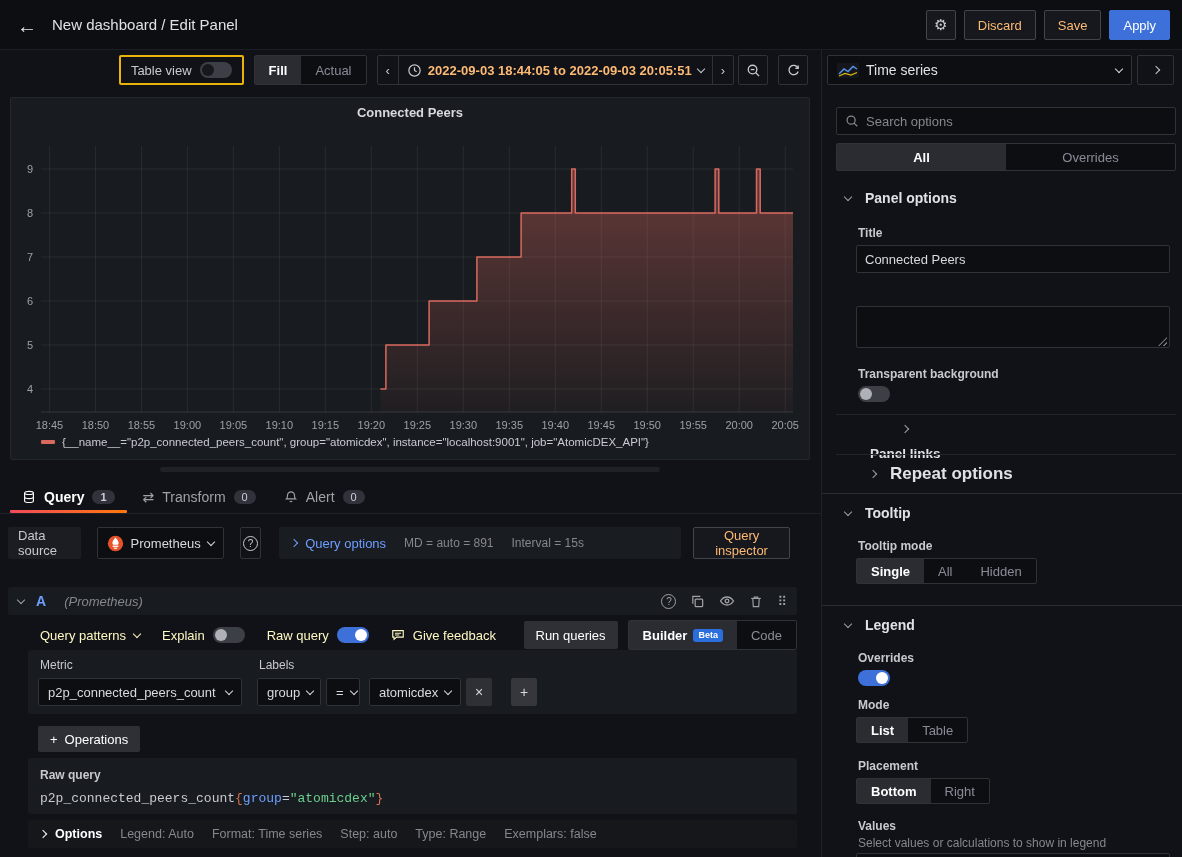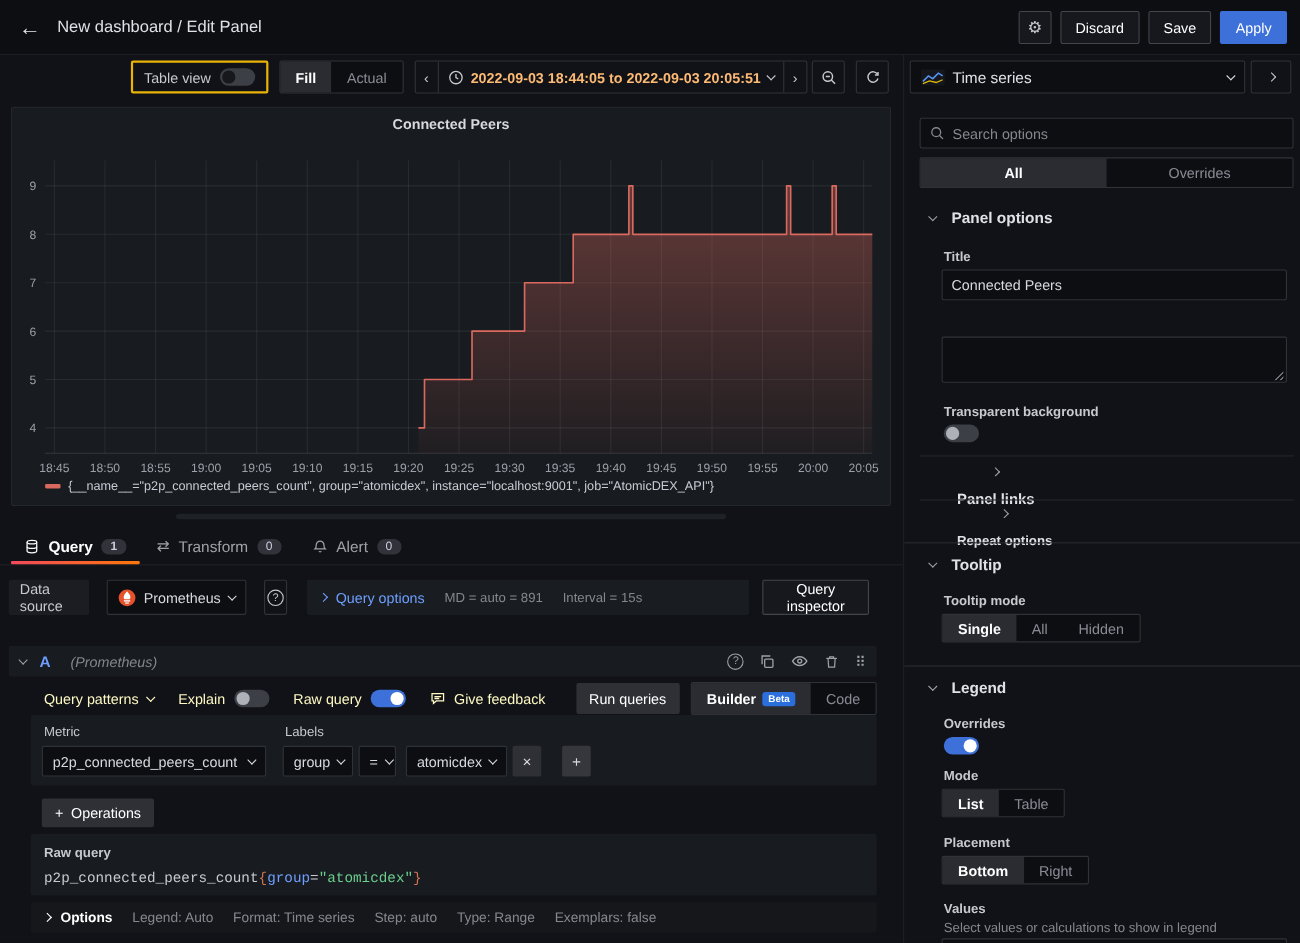--- a/index.html
+++ b/index.html
@@ -5,21 +5,21 @@
   * { margin:0; padding:0; box-sizing:border-box; }
   html,body { width:1182px; height:857px; overflow:hidden; background:#111217;
     font-family:"Liberation Sans","DejaVu Sans",sans-serif; color:#d8d9de; }
 
   
   .topnav { position:absolute; left:0; top:0; width:1182px; height:50px; background:#0d0e12; border-bottom:1px solid #1c1e23; z-index:5;}
   .back-btn { position:absolute; left:14px; top:13px; width:26px; height:26px; background:none; border:none; color:#e7e8ec; font-size:20px; cursor:pointer; line-height:24px;}
   .nav-title { position:absolute; left:52px; top:16px; font-size:15px; color:#e0e1e6; }
   .topnav-right { position:absolute; right:12px; top:10px; display:flex; gap:8px; }
   .btn { height:30px; display:inline-flex; align-items:center; justify-content:center; padding:0 13px; font-size:13px;
-    background:#16181d; color:#ffffff; border:1px solid #42454c; border-radius:2px; cursor:pointer; }
+    background:#16181d; color:#fdba74; border:1px solid #42454c; border-radius:2px; cursor:pointer; }
   .btn.icon-only { width:30px; padding:0; font-size:15px; color:#c7c9cf; }
   .btn.primary { background:#3d71d9; border-color:#3d71d9; color:#fff; }
 
   
   .left { position:absolute; left:0; top:50px; width:821px; bottom:0; }
 
   .toolbar { position:absolute; top:5px; right:13px; display:flex; align-items:center; height:30px; }
   .tv-box { display:flex; align-items:center; gap:8px; height:30px; padding:0 10px; border:2px solid #eab308; border-radius:2px; color:#c7c9cf; font-size:13px; margin-right:10px;}
   .rgroup { display:inline-flex; height:30px; border:1px solid #2f3237; border-radius:2px; background:#0d0e12; overflow:hidden; }
   .rseg { display:flex; align-items:center; padding:0 14px; font-size:13px; color:rgba(204,204,220,.65); cursor:pointer; white-space:nowrap;}
@@ -464,21 +464,21 @@
     <span class="ta-grip" style="top:287px;"></span>
     <span class="side-label" style="top:317px;">Transparent background</span>
     <div class="toggle lightknob side-toggle" style="top:336px;"></div>
 
     <div class="divider" style="top:364px;"></div>
     <div class="sec-head sub-head" style="top:376px; font-size:13.5px;flex-direction:column;">
       <span class="cv r"></span>
       <span>Panel links</span>
     </div>
     <div class="divider" style="top:404px;"></div>
-    <div class="sec-head sub-head" style="top:414px; font-size:12px;flex-direction:column;">
+    <div class="sec-head sub-head" style="top:414px; font-size:17px;">
       <span class="cv r"></span>
       <span>Repeat options</span>
     </div>
 
     <div class="divider full" style="top:443px;"></div>
 
     <div class="sec-head" style="top:455px;">
       <span class="cv d"></span>
       <span>Tooltip</span>
     </div>

